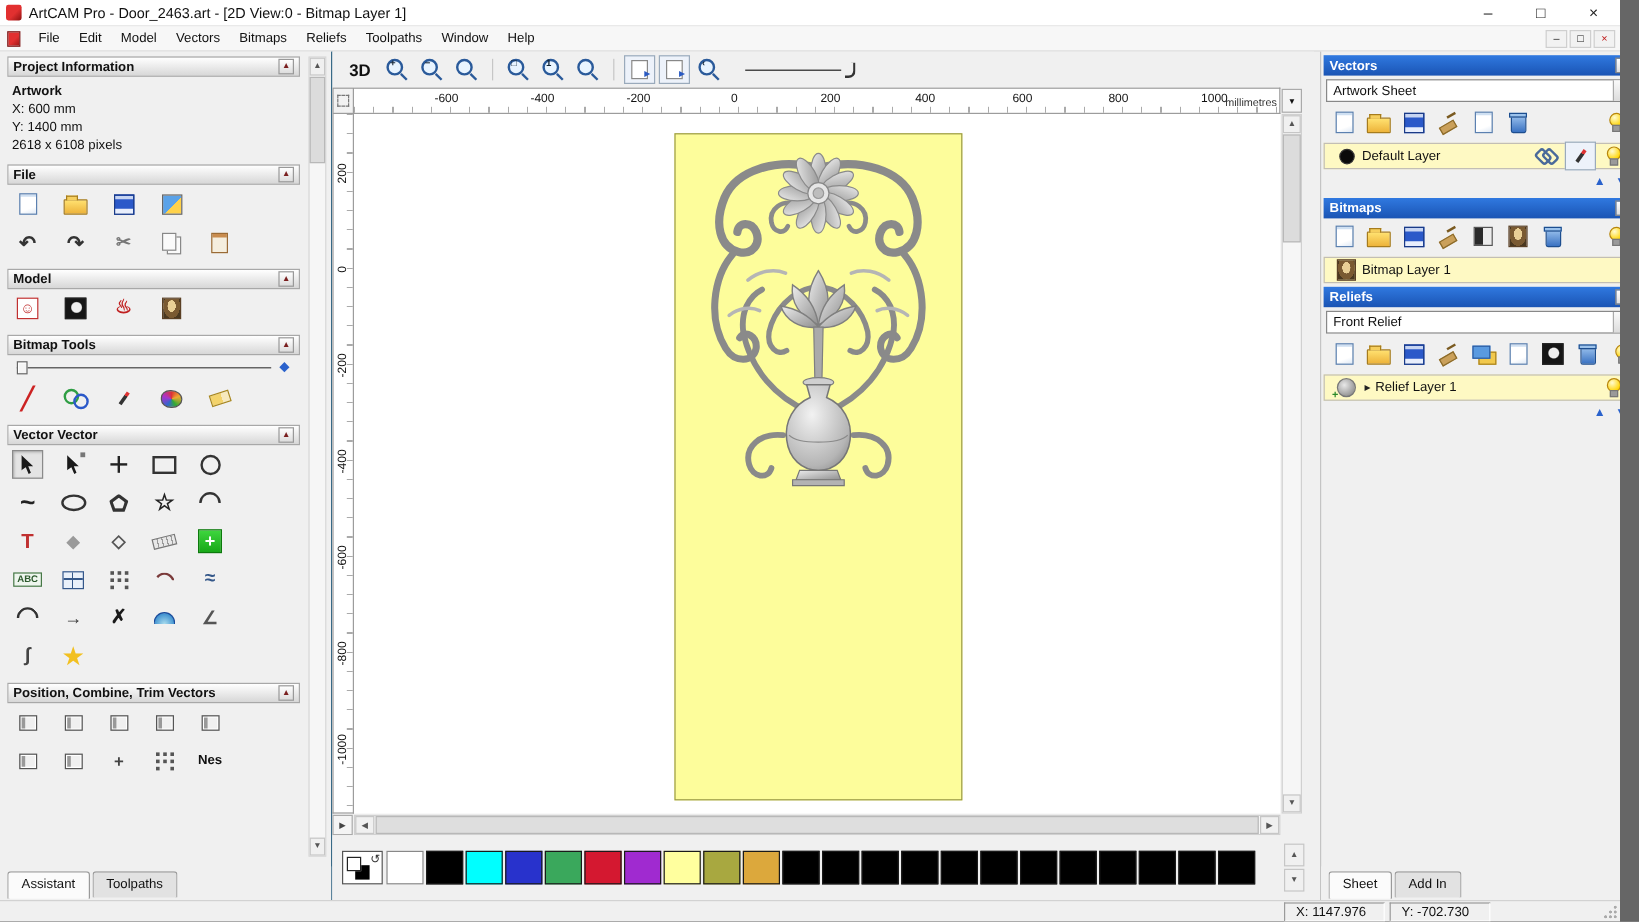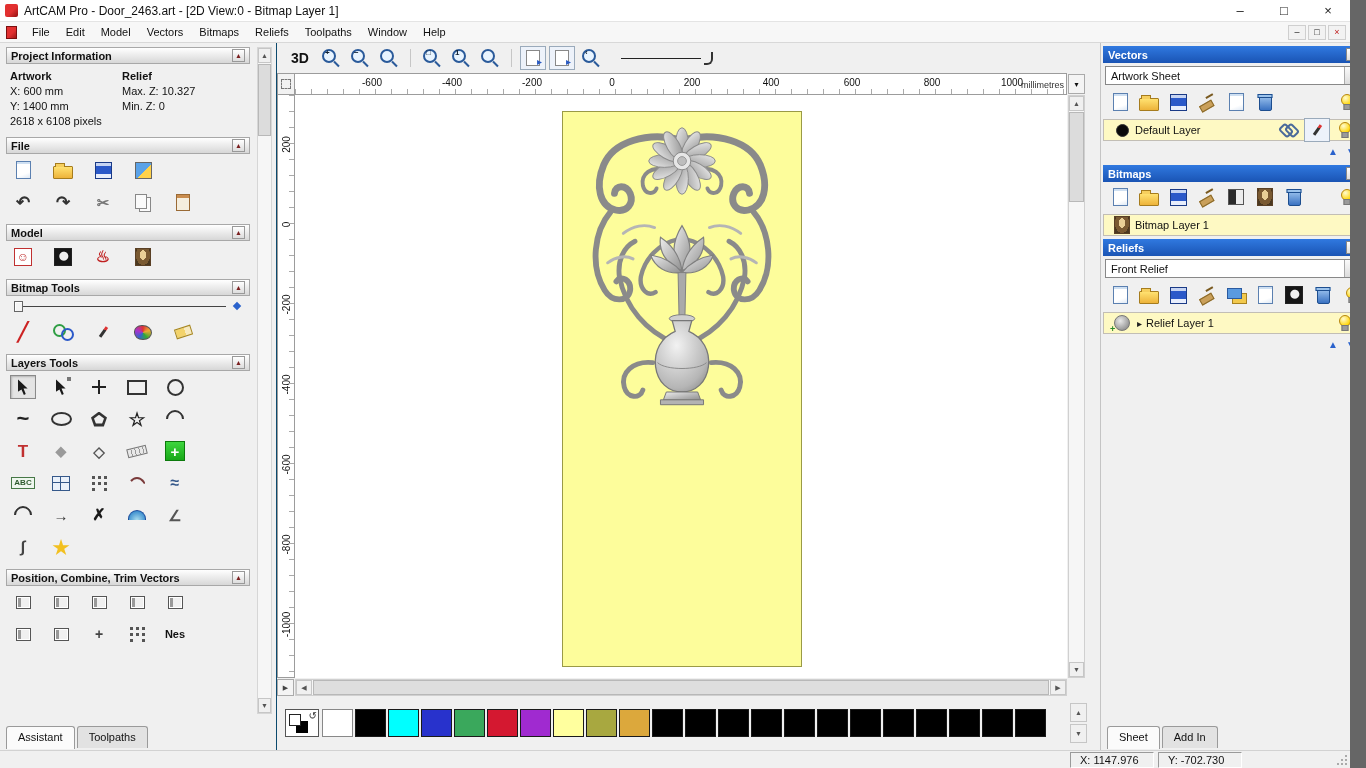--- a/index.html
+++ b/index.html
@@ -205,25 +205,20 @@
         <span>Project Information</span>
         <span class="hdr-btn">▲</span>
       </div>
       <div class="proj">
         <div class="col">
           <div class="b">Artwork</div>
           <div>X: 600 mm</div>
           <div>Y: 1400 mm</div>
           <div>2618 x 6108 pixels</div>
         </div>
-        <div class="col">
-          <div class="b">Relief</div>
-          <div>Max. Z: 10.327</div>
-          <div>Min. Z: 0</div>
-        </div>
       </div>
 
       <div class="section-header">
         <span>File</span>
         <span class="hdr-btn">▲</span>
       </div>
       <div class="icon-row">
           <span class="icn ic-page"></span>
           <span class="icn ic-folder"></span>
           <span class="icn ic-floppy"></span>
@@ -268,21 +263,21 @@
           <span class="icn">
             <b class="g" style="color: rgb(204, 34, 34); font-size: 18px;">╱</b>
           </span>
           <span class="icn ic-dualcircle"></span>
           <span class="icn ic-pencil"></span>
           <span class="icn ic-palette"></span>
           <span class="icn ic-eraser"></span>
         </div>
 
       <div class="section-header">
-        <span>Layers Tools</span>
+        <span>Vector Vector</span>
         <span class="hdr-btn">▲</span>
       </div>
       <div class="vrow">
           <span class="icn ic-cursor pressed"></span>
           <span class="icn ic-cursor2"></span>
           <span class="icn ic-move"></span>
           <span class="icn ic-rect"></span>
           <span class="icn ic-circle"></span>
         </div>
       <div class="vrow">

